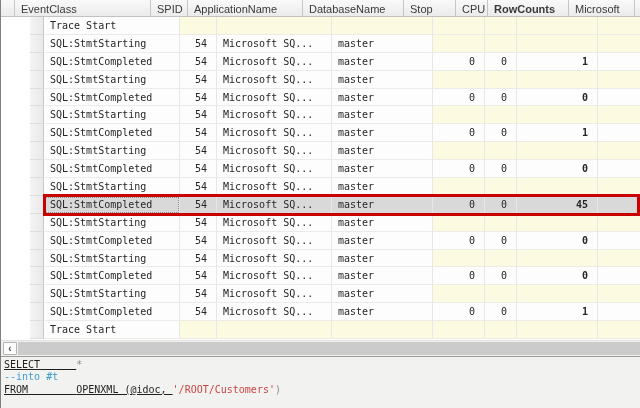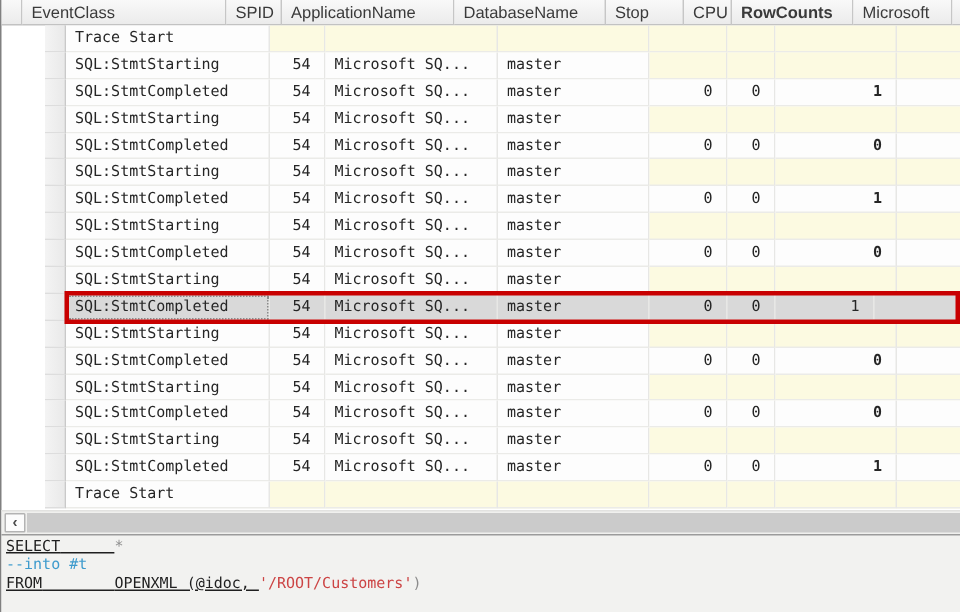--- a/index.html
+++ b/index.html
@@ -242,20 +242,21 @@
       <div class="c-filler"></div>
     </div>
         <div class="row selected filler-white">
       <div class="gutter-cell c-gutter"></div>
       <div class="cell cell-event c-event">SQL:StmtCompleted</div>
       <div class="cell num c-spid">54</div>
       <div class="cell c-app">Microsoft SQ...</div>
       <div class="cell c-db">master</div>
       <div class="cell num c-reads">0</div>
       <div class="cell num c-cpu">0</div>
+      <div class="cell num c-rowcounts">45</div>
       <div class="cell num c-duration">1</div>
       <div class="c-filler"></div>
     </div>
         <div class="row filler-yellow">
       <div class="gutter-cell c-gutter"></div>
       <div class="cell cell-event c-event">SQL:StmtStarting</div>
       <div class="cell num c-spid">54</div>
       <div class="cell c-app">Microsoft SQ...</div>
       <div class="cell c-db">master</div>
       <div class="cell num c-reads empty"></div>

